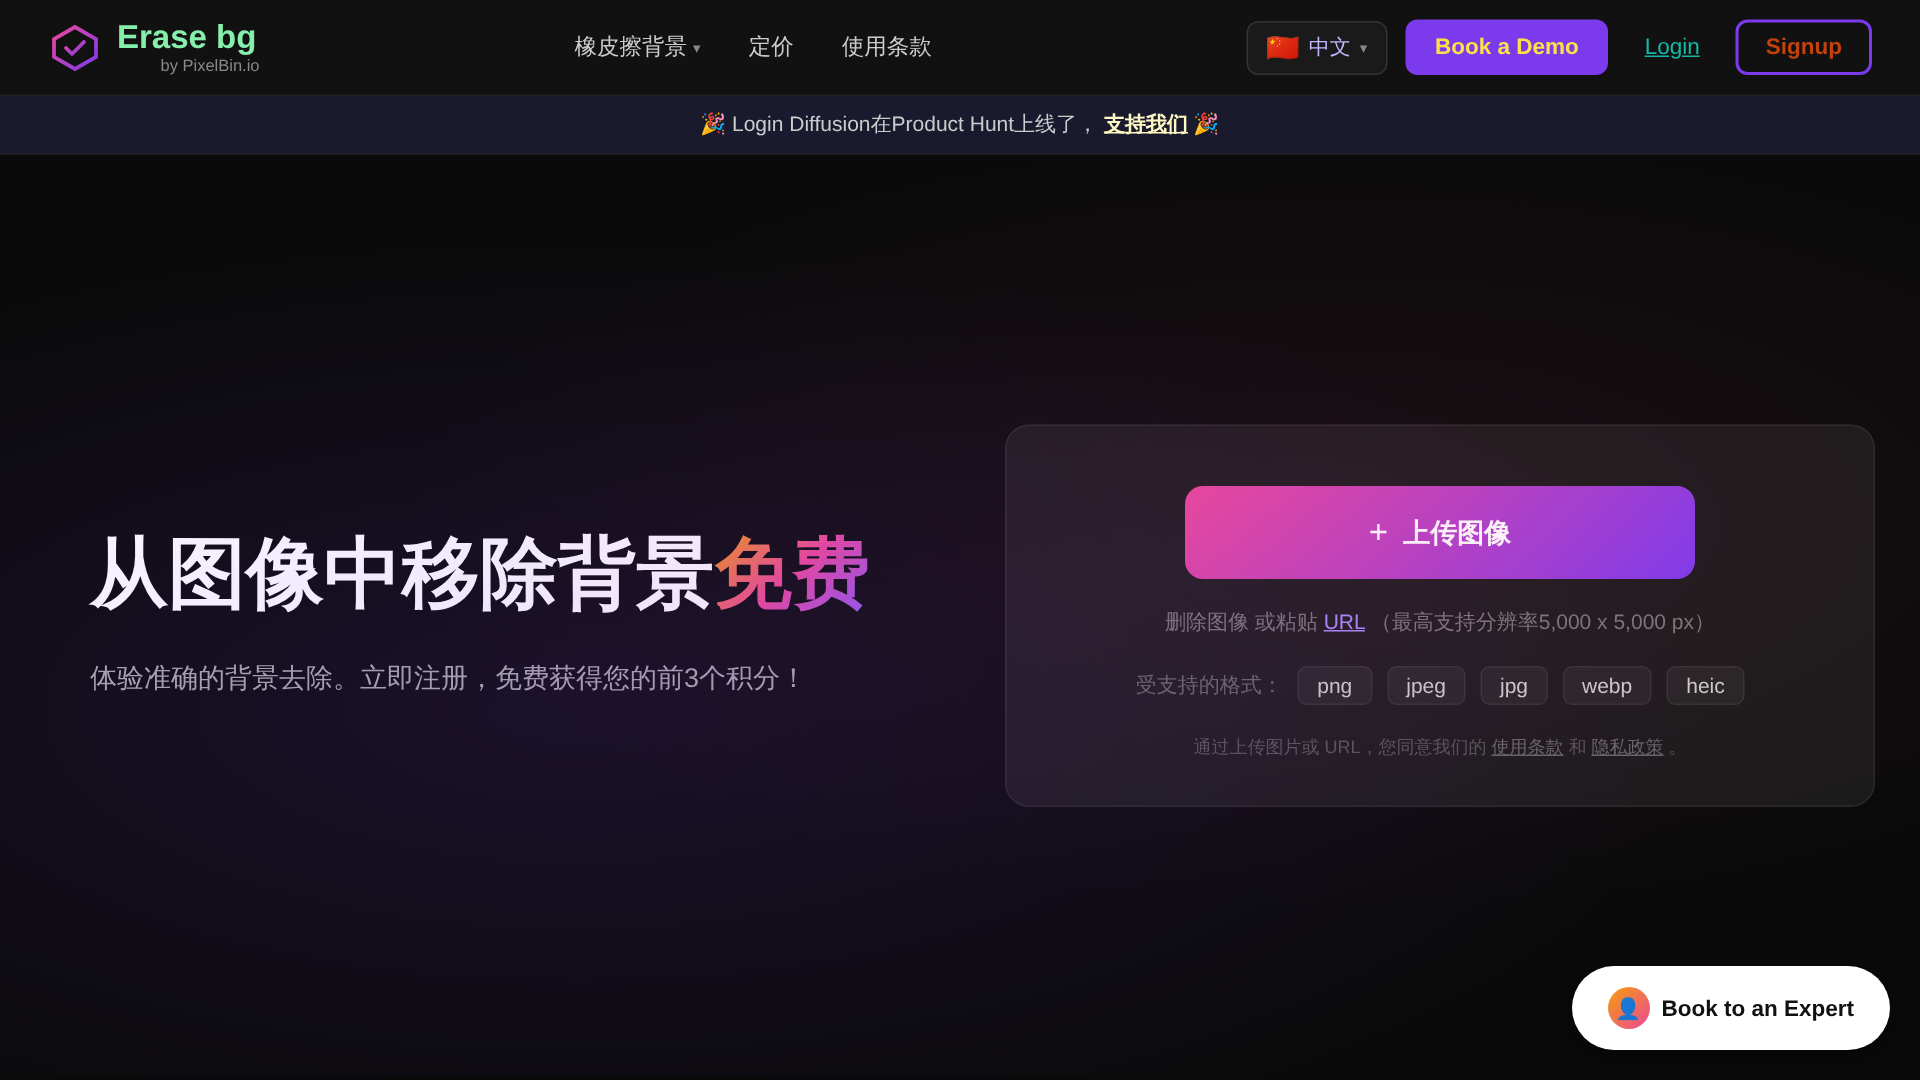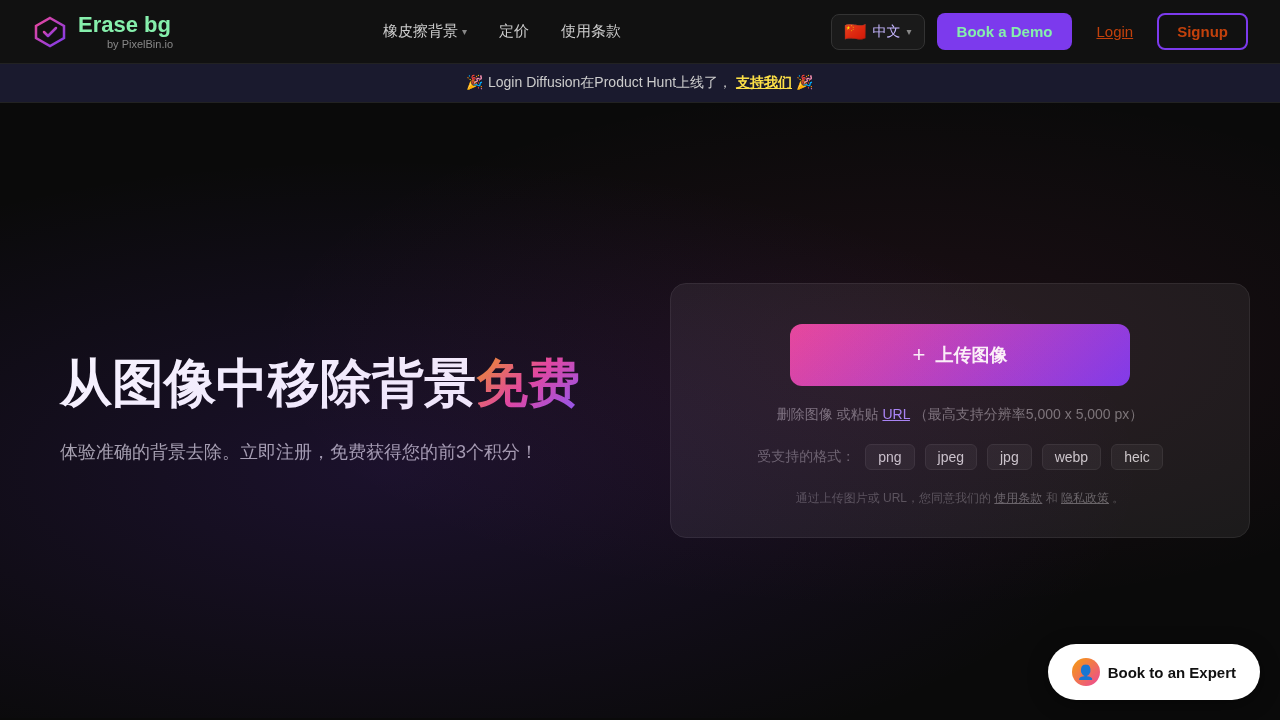--- a/index.html
+++ b/index.html
@@ -86,31 +86,31 @@
     .lang-text {
       color: #c4b5fd;
       font-size: 14px;
     }
     .lang-chevron {
       font-size: 10px;
       color: #888;
     }
     .btn-demo {
       background: #7c3aed;
-      color: #86efac;
+      color: #fde047;
       border: none;
       border-radius: 8px;
       padding: 10px 20px;
       font-size: 15px;
       font-weight: 600;
       cursor: pointer;
     }
     .btn-login {
       background: transparent;
-      color: #c2410c;
+      color: #14b8a6;
       border: none;
       font-size: 15px;
       font-weight: 500;
       cursor: pointer;
       padding: 10px 12px;
       text-decoration: underline;
     }
     .btn-signup {
       background: transparent;
       color: #c2410c;
@@ -125,21 +125,21 @@
     
     .announcement {
       background: #1a1a2e;
       border-bottom: 1px solid #222;
       text-align: center;
       padding: 10px;
       font-size: 14px;
       color: #ccc;
     }
     .announcement .link {
-      color: #fde047;
+      color: #fef9c3;
       font-weight: 600;
       text-decoration: underline;
       cursor: pointer;
       margin-top: 35px;
     }
 
     
     .main {
       display: flex;
       width: 100%;

